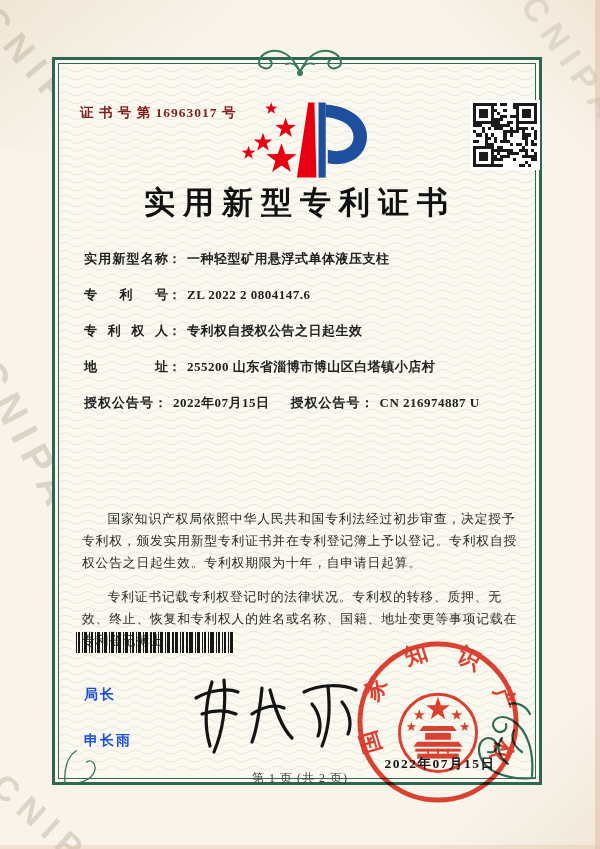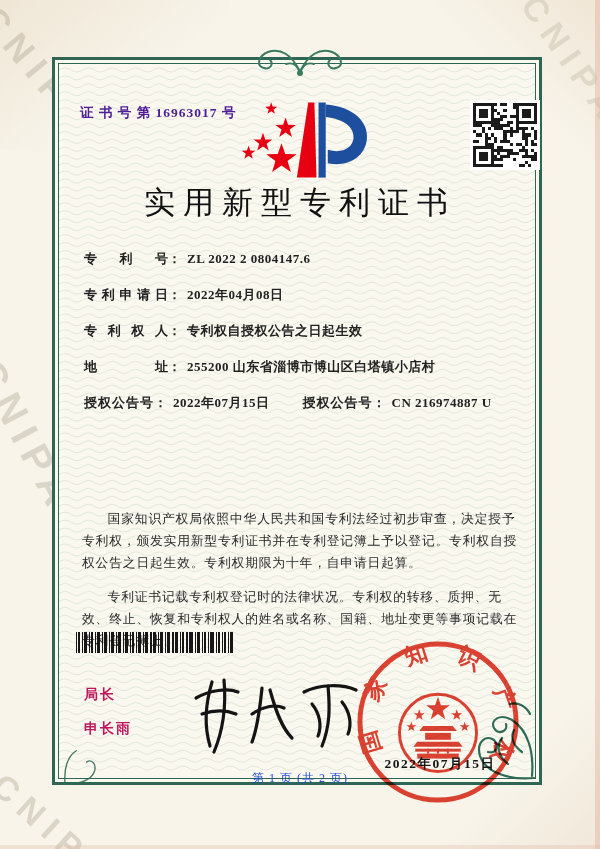--- a/index.html
+++ b/index.html
@@ -34,56 +34,56 @@
   }
   .frame-inner{position:absolute;inset:3px;border:1px solid #2f6653;}
   .waves{position:absolute;inset:4px;overflow:hidden;}
   .waves svg{display:block;width:100%;height:100%;}
 
   .ornament-top{position:absolute;left:252px;top:42px;width:96px;height:38px;}
   .flourish{position:absolute;}
   .flourish.br{left:452px;top:694px;width:86px;height:88px;}
   .flourish.bl{left:56px;top:736px;width:60px;height:50px;transform:scaleX(-1);opacity:.9;}
 
-  .cert-no{position:absolute;left:80px;top:104px;font-size:13.5px;letter-spacing:1px;font-weight:600;color:#4c1d95;z-index:2;}
+  .cert-no{position:absolute;left:80px;top:104px;font-size:13.5px;letter-spacing:1px;font-weight:600;color:#7f1d1d;z-index:2;}
   .logo{position:absolute;left:228px;top:94px;width:144px;height:88px;z-index:2;}
   .qr{position:absolute;left:470px;top:100px;width:64px;height:64px;background:#fff;padding:3px;z-index:2;}
   .qr svg{display:block;width:100%;height:100%;}
 
   .title{
     position:absolute;left:0;right:0;top:182px;text-align:center;
-    font-size:31px;font-weight:400;letter-spacing:8px;color:#111;z-index:2;
+    font-size:31px;font-weight:700;letter-spacing:8px;color:#111;z-index:2;
   }
 
   .fields{position:absolute;left:84px;top:250px;width:440px;z-index:2;font-size:13px;}
   .frow{height:17px;line-height:17px;margin-bottom:19px;white-space:nowrap;font-weight:600;color:#222;}
   .flabel{display:inline-block;width:84px;text-align:justify;text-align-last:justify;vertical-align:top;}
   .fcolon{display:inline-block;margin-right:6px;}
   .fvalue{letter-spacing:.5px;}
-  .grant-group2{margin-left:33px;}
+  .grant-group2{margin-left:21px;}
   .glabel{letter-spacing:1px;}
 
   .paras{position:absolute;left:70px;top:496px;width:462px;z-index:2;
     font-size:12.8px;line-height:22px;letter-spacing:.8px;color:#2a2a2a;}
   .paras p{margin:12px;text-indent:2em;}
 
   .barcode{position:absolute;left:76px;top:632px;width:236px;height:21px;z-index:2;font-size:0;white-space:nowrap;overflow:hidden;}
   .barcode span{display:inline-block;height:100%;background:#161616;vertical-align:top;}
 
-  .signer{position:absolute;left:84px;top:686px;z-index:2;font-size:14px;font-weight:600;letter-spacing:2px;color:#be185d;}
-  .signer .name{margin-top:16px;}
+  .signer{position:absolute;left:84px;top:686px;z-index:2;font-size:14px;font-weight:600;letter-spacing:2px;color:#1d4ed8;}
+  .signer .name{margin-top:28px;}
   .signature{position:absolute;left:166px;top:668px;width:204px;height:98px;z-index:2;}
 
   .seal{position:absolute;left:354px;top:638px;width:168px;height:168px;z-index:3;opacity:.9;mix-blend-mode:multiply;}
   .seal-date{
     position:absolute;left:358px;top:755px;width:164px;text-align:center;z-index:4;
     font-size:13.5px;letter-spacing:1.5px;font-weight:600;color:#151515;
   }
 
-  .page-no{position:absolute;left:0;right:0;top:770px;text-align:center;font-size:12px;letter-spacing:1px;color:#1d4ed8;z-index:2;}
+  .page-no{position:absolute;left:0;right:0;top:770px;text-align:center;font-size:12px;letter-spacing:1px;color:#404040;z-index:2;}
   .foot-note{position:absolute;left:0;right:0;top:806px;text-align:center;font-size:12.5px;letter-spacing:3px;color:#2c2c2c;z-index:2;}
 </style>
 </head>
 <body>
 
 <div class="page">
 
   <div class="streak s1"></div>
   <div class="streak s2"></div>
   <div class="streak s3"></div>
@@ -377,24 +377,24 @@
           <rect x="16" y="20" width="1" height="1"></rect>
           <rect x="18" y="20" width="1" height="1"></rect>
         </g>
       </svg>
   </div>
 
   <div class="title">实用新型专利证书</div>
 
   <div class="fields">
     <div class="frow">
+      <span class="flabel">实用新型名称</span><span class="fcolon">：</span><span class="fvalue">一种轻型矿用悬浮式单体液压支柱</span>
+    </div>
+    <div class="frow">
       <span class="flabel">专利号</span><span class="fcolon">：</span><span class="fvalue">ZL 2022 2 0804147.6</span>
-    </div>
-    <div class="frow">
-      <span class="flabel">专利申请日</span><span class="fcolon">：</span><span class="fvalue">2022年04月08日</span>
     </div>
     <div class="frow">
       <span class="flabel">专利权人</span><span class="fcolon">：</span><span class="fvalue">专利权自授权公告之日起生效</span>
     </div>
     <div class="frow">
       <span class="flabel">地址</span><span class="fcolon">：</span><span class="fvalue">255200 山东省淄博市博山区白塔镇小店村</span>
     </div>
     <div class="frow">
       <span class="glabel">授权公告号</span><span class="fcolon">：</span><span class="fvalue">2022年07月15日</span><span class="grant-group2"><span class="glabel">授权公告号</span><span class="fcolon">：</span><span class="fvalue">CN 216974887 U</span></span>
     </div>

